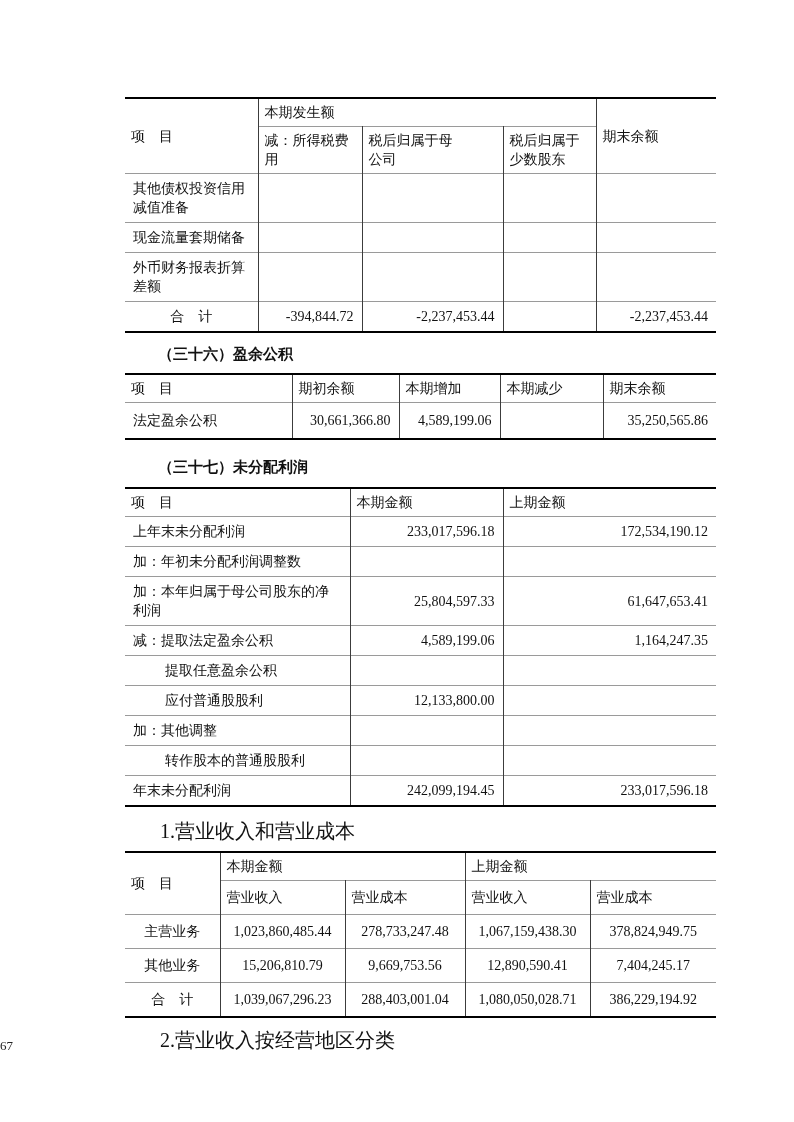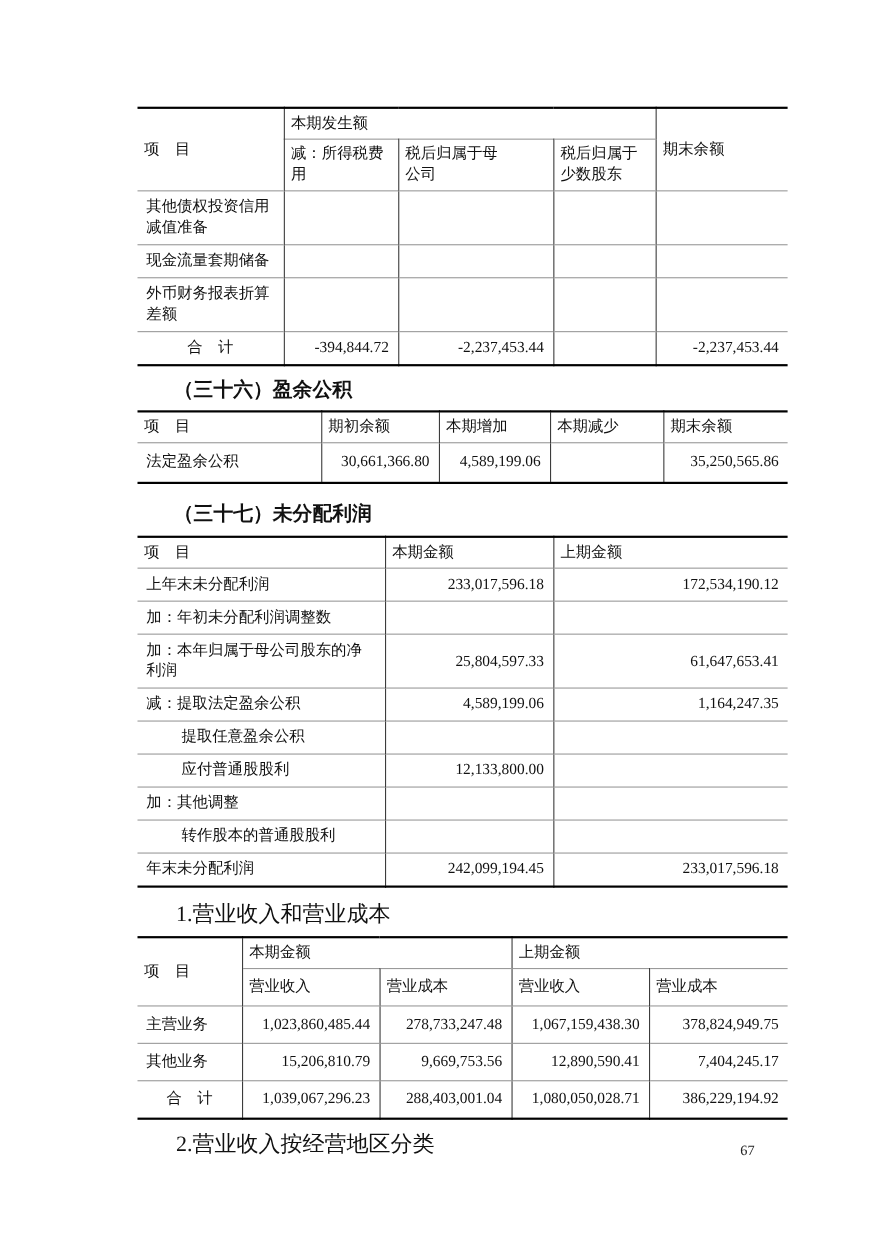--- a/index.html
+++ b/index.html
@@ -25,39 +25,39 @@
   tr:first-child>td,tr:first-child>th{border-top:none;}
   .no-r{border-right:none !important;margin-top:46px;}
   th{text-align:left;padding:4px 6px;}
   .center{text-align:center;}
   .num{text-align:right;font-family:"Liberation Serif","DejaVu Serif",serif;}
   .prewrap{white-space:pre-line;}
   .indent{padding-left:40px;}
   .hdr-tall{height:40px;}
 
   .section-title{
-    font-size:18px;font-weight:bold;margin:0 0 0 33px;line-height:20px;
+    font-size:15px;font-weight:bold;margin:0 0 0 33px;line-height:20px;
   }
   .sub-title{
     font-size:20px;font-weight:normal;margin:0 0 0 35px;line-height:19px;
   }
   .m36{margin-top:11px;margin-bottom:9px;}
   .m37{margin-top:17px;margin-bottom:10px;}
   .m38{margin-top:19px;}
   .msub1{margin-top:15px;margin-bottom:10px;}
   .msub2{margin-top:13px;}
 
   .t1 td{height:19px;}
   .t2 td{padding:8px;}
   .t4 th.sub{padding:7px 6px;}
-  .t4 td{padding:7px 8px;}
+  .t4 td{padding:7px 8px;text-align:center;}
 
   .pageno{
     position:absolute;left:0;top:1038px;width:686px;
-    text-align:right;font-size:13px;color:#222;
+    text-align:left;font-size:13px;color:#222;
   }
 </style>
 </head>
 <body>
 
 <div class="content">
   <div class="spacer-top"></div>
 
   <table class="t1">
     <colgroup>

